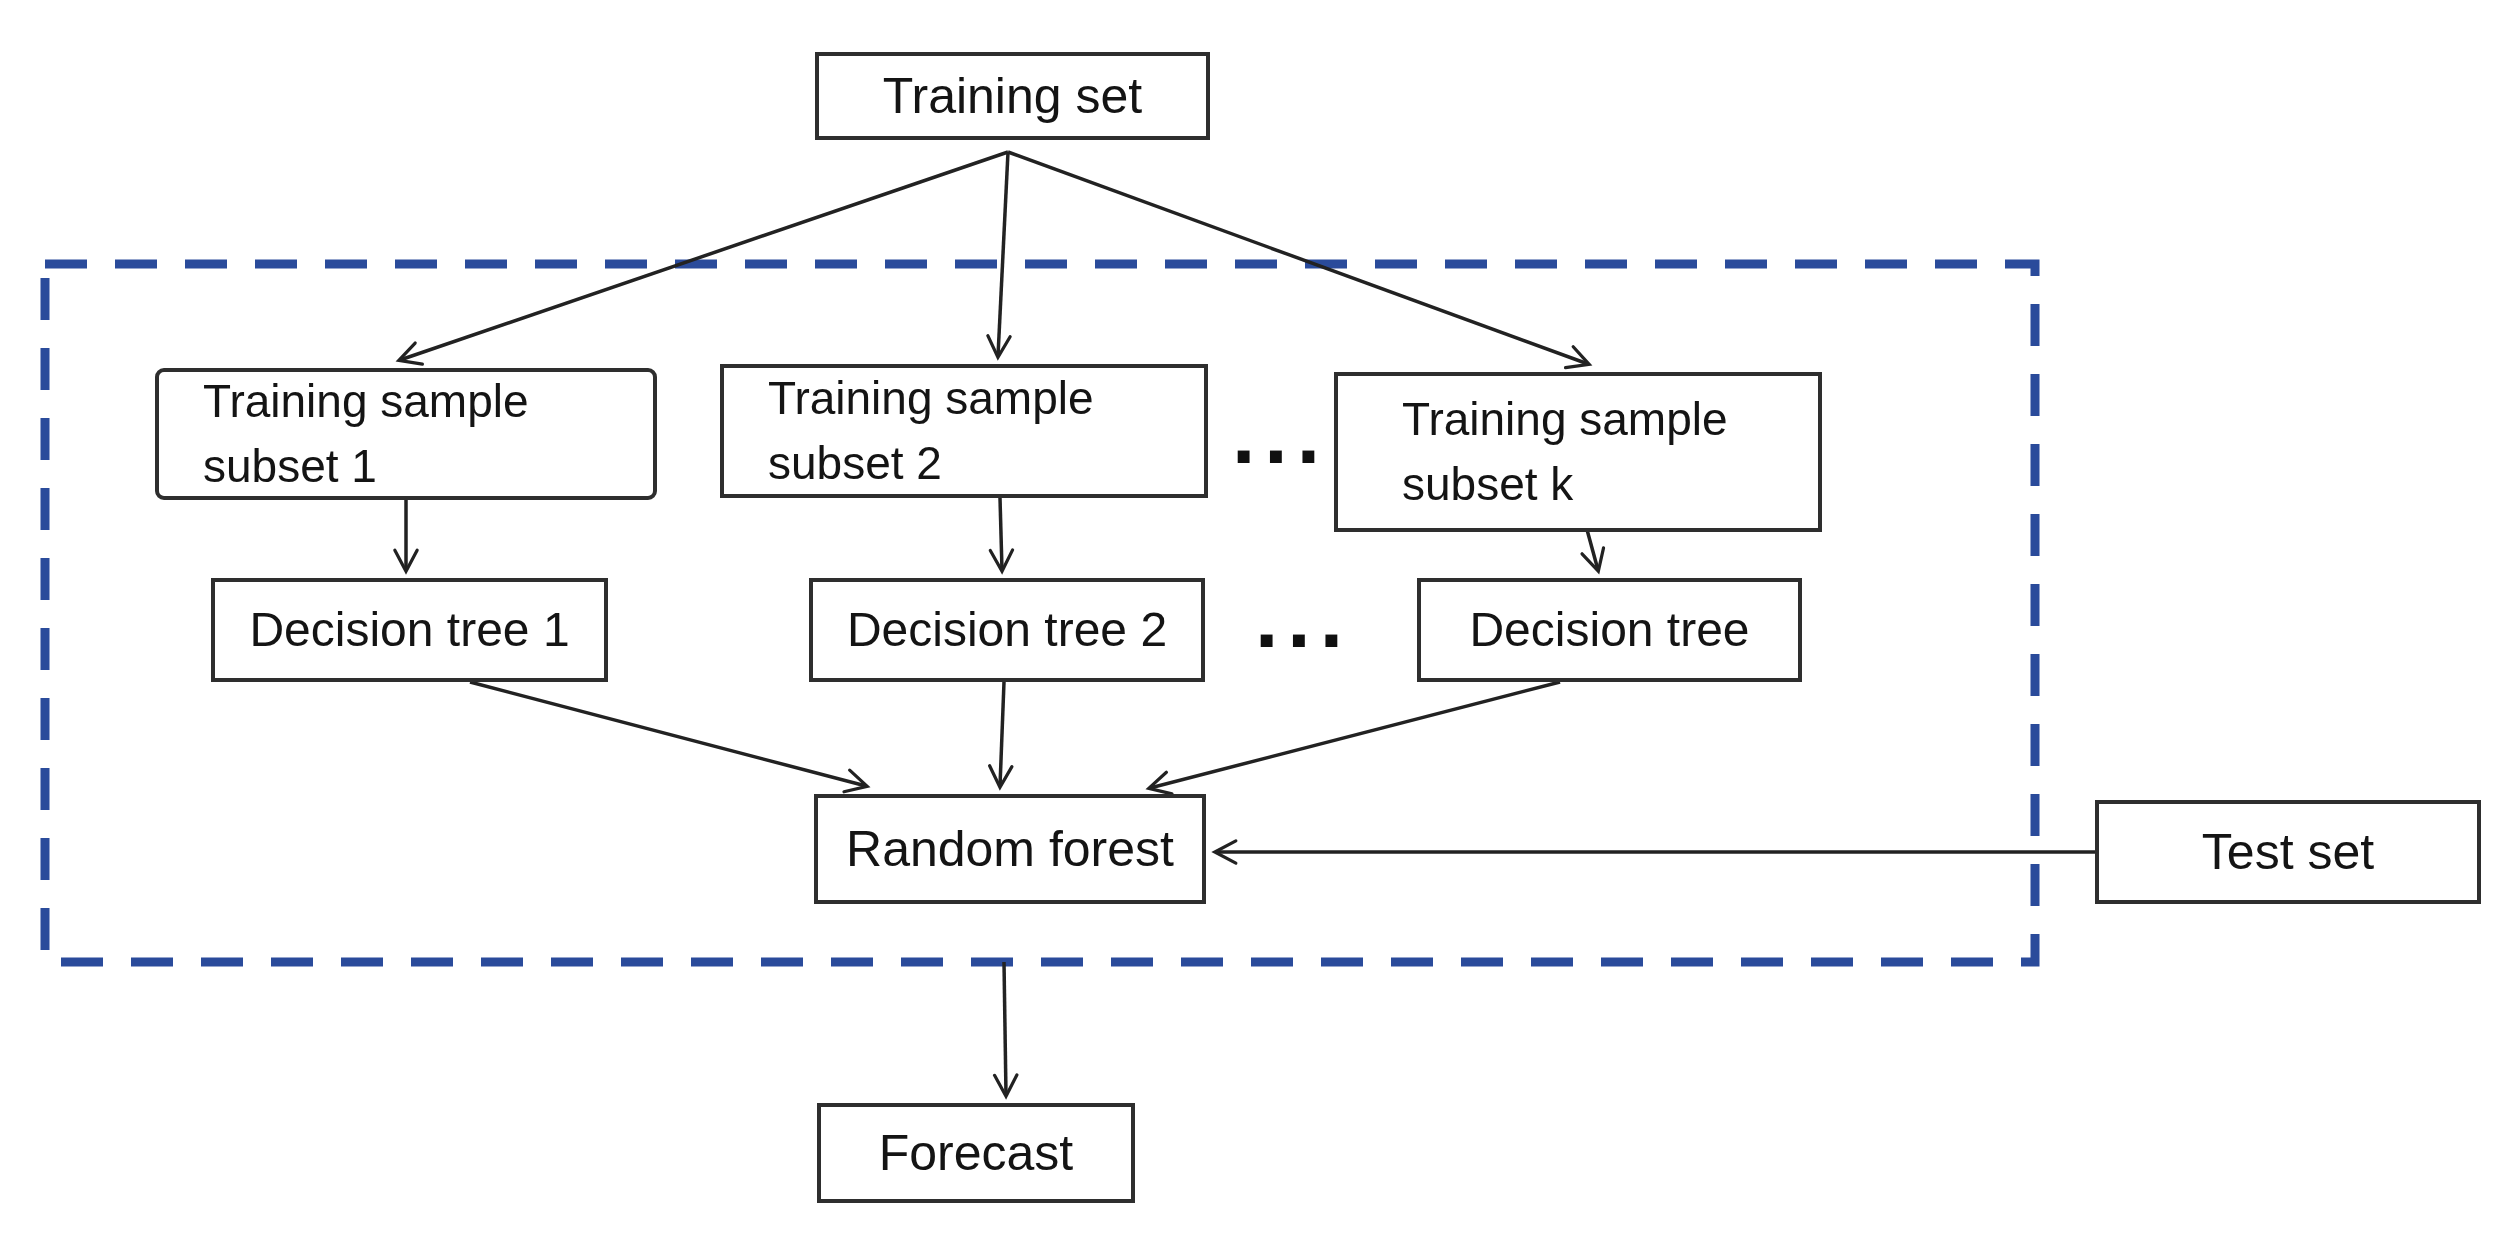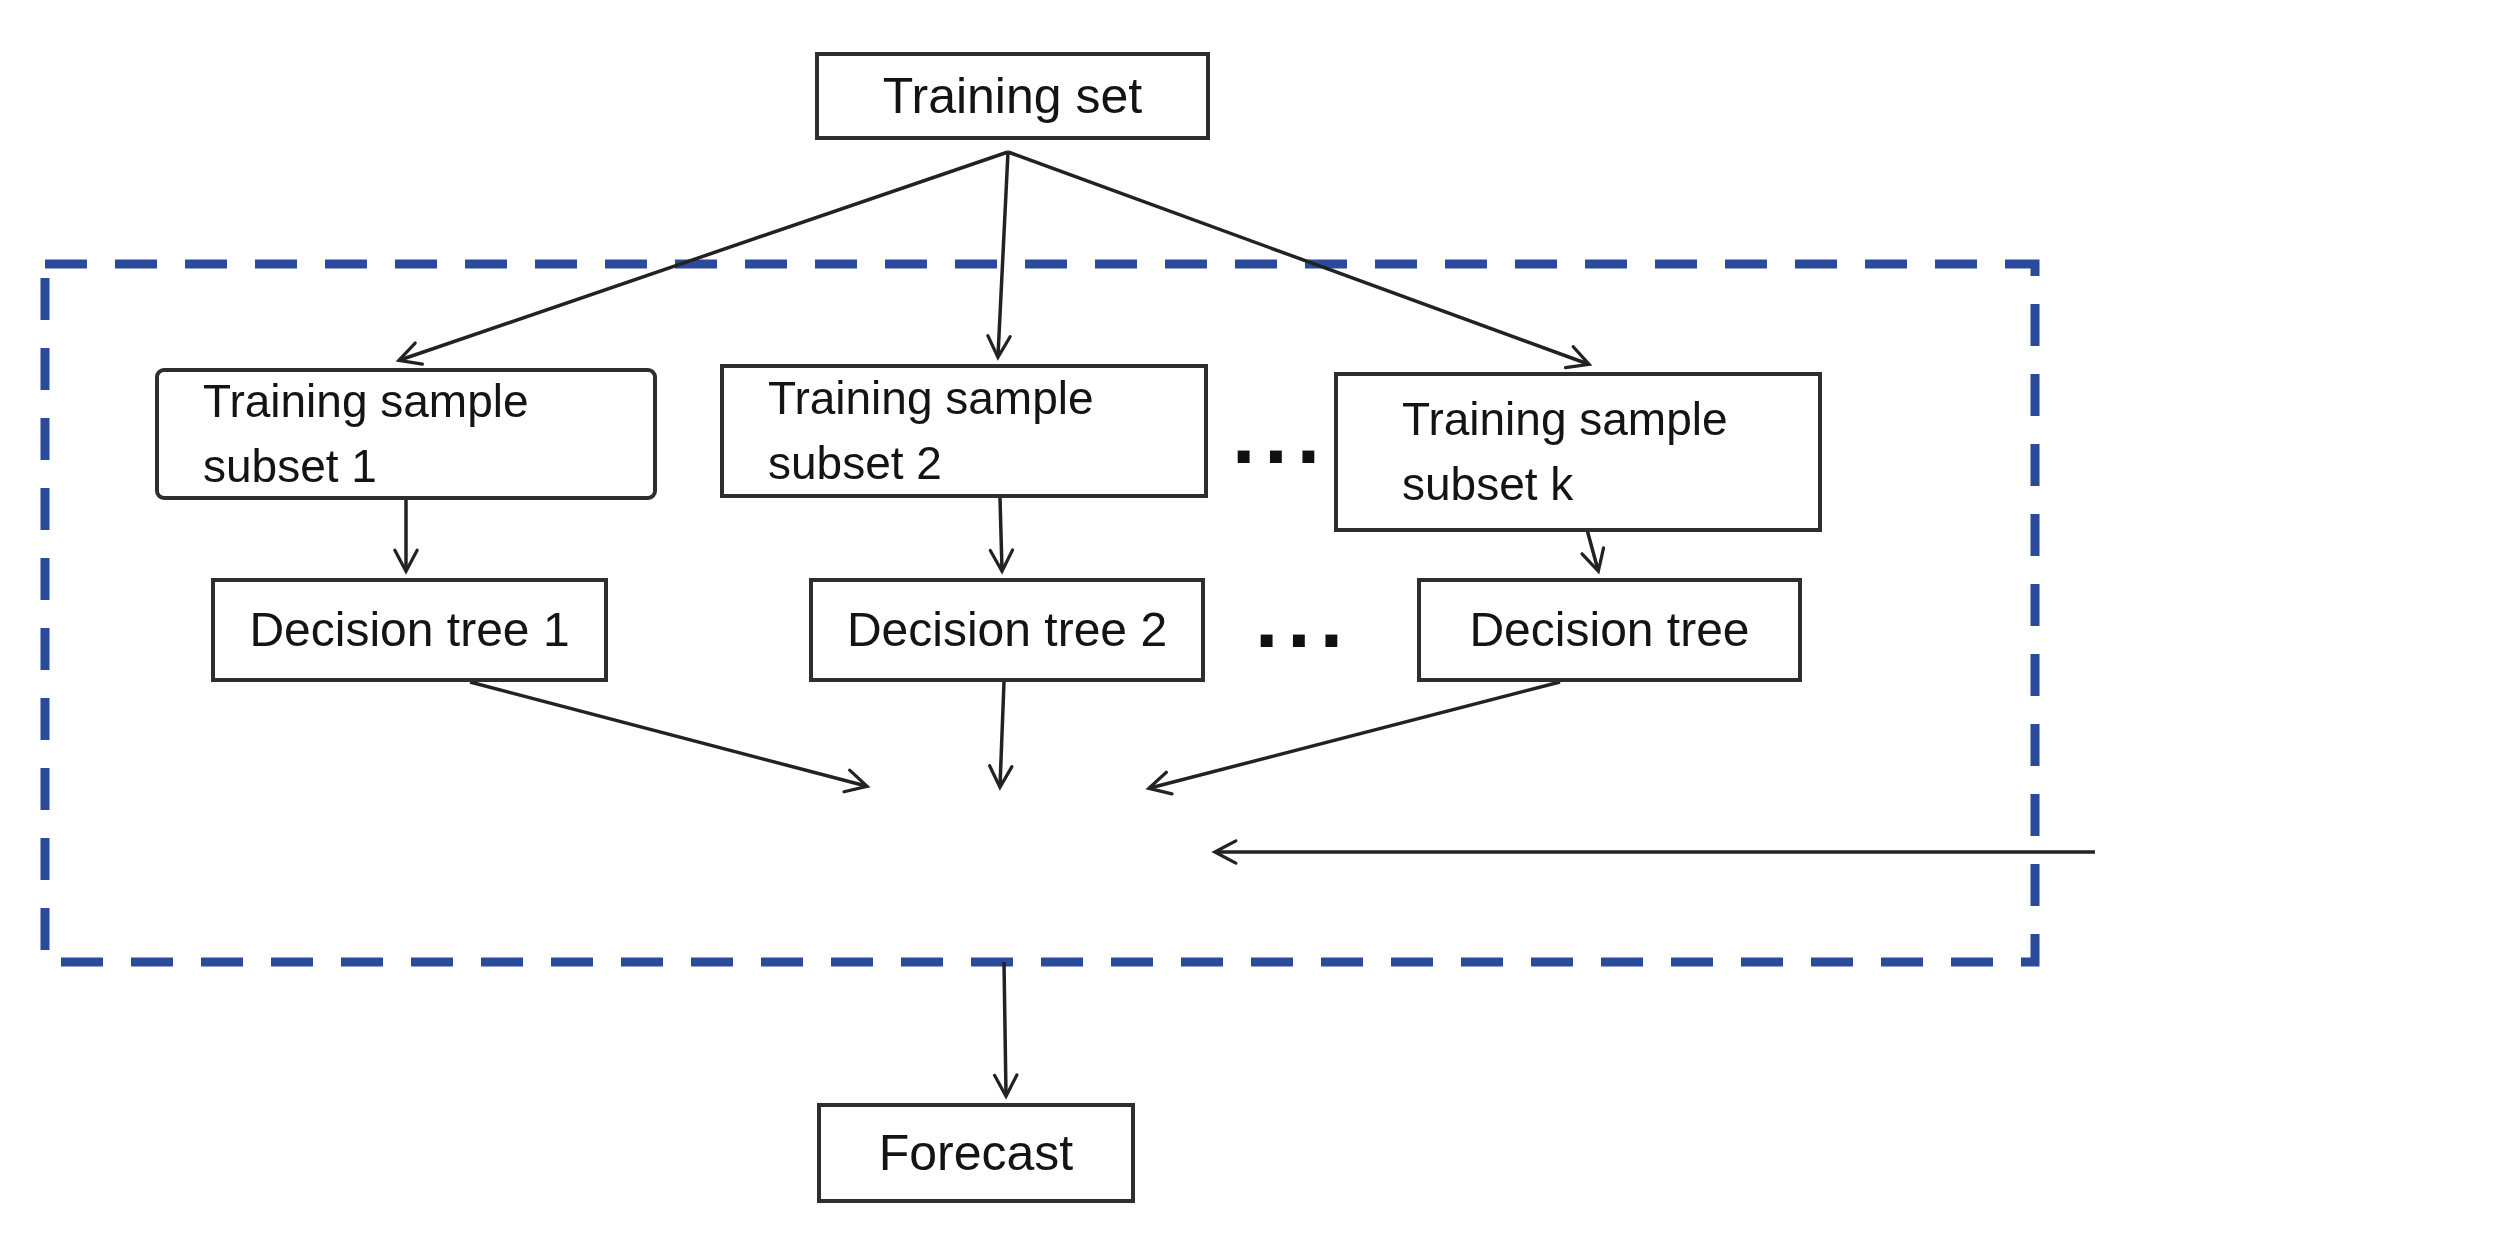--- a/index.html
+++ b/index.html
@@ -121,19 +121,25 @@
   <div class="node" style="left:809px; top:578px; width:396px; height:104px;">
     <span>Decision tree 2</span>
   </div>
 
   <div class="dots" style="left:1255px; top:576px;">...</div>
 
   <div class="node" style="left:1417px; top:578px; width:385px; height:104px;">
     <span>Decision tree</span>
   </div>
 
+  <div class="node big" style="left:814px; top:794px; width:392px; height:110px;">
+    <span>Random forest</span>
+  </div>
 
+  <div class="node big" style="left:2095px; top:800px; width:386px; height:104px;">
+    <span>Test set</span>
+  </div>
 
   <div class="node big" style="left:817px; top:1103px; width:318px; height:100px;">
     <span>Forecast</span>
   </div>
 
 </div>
 
 </body></html>

